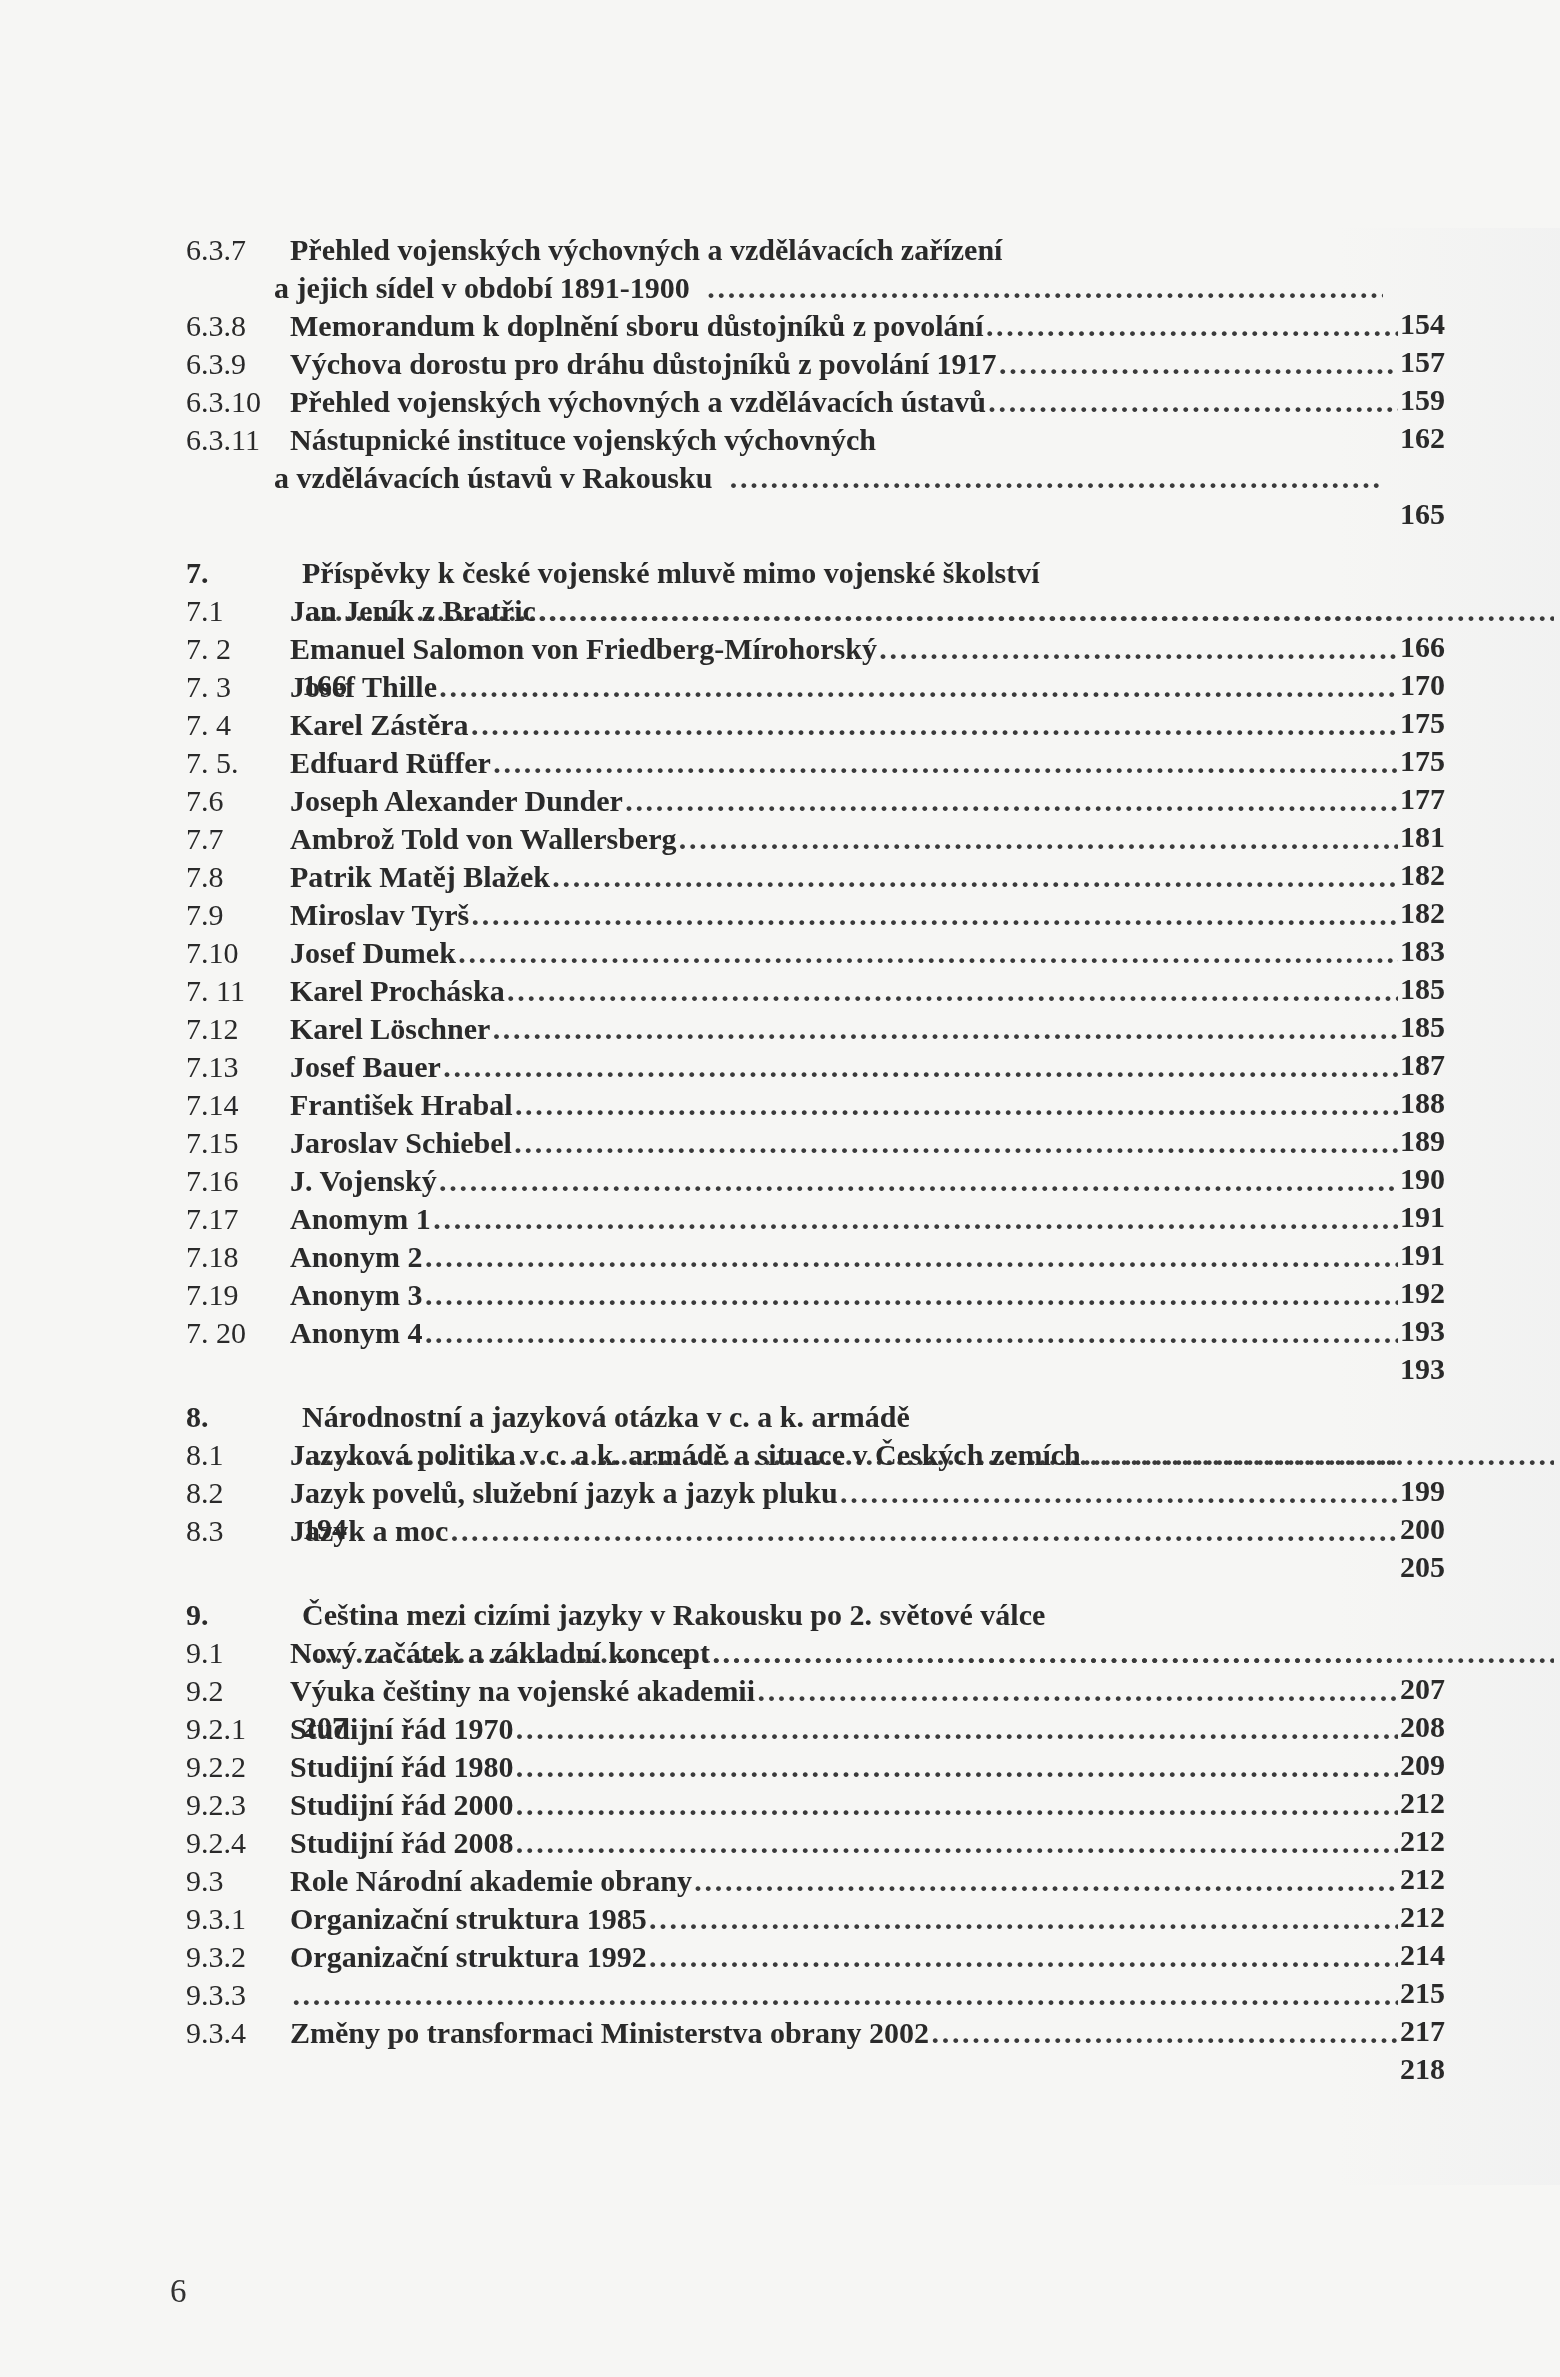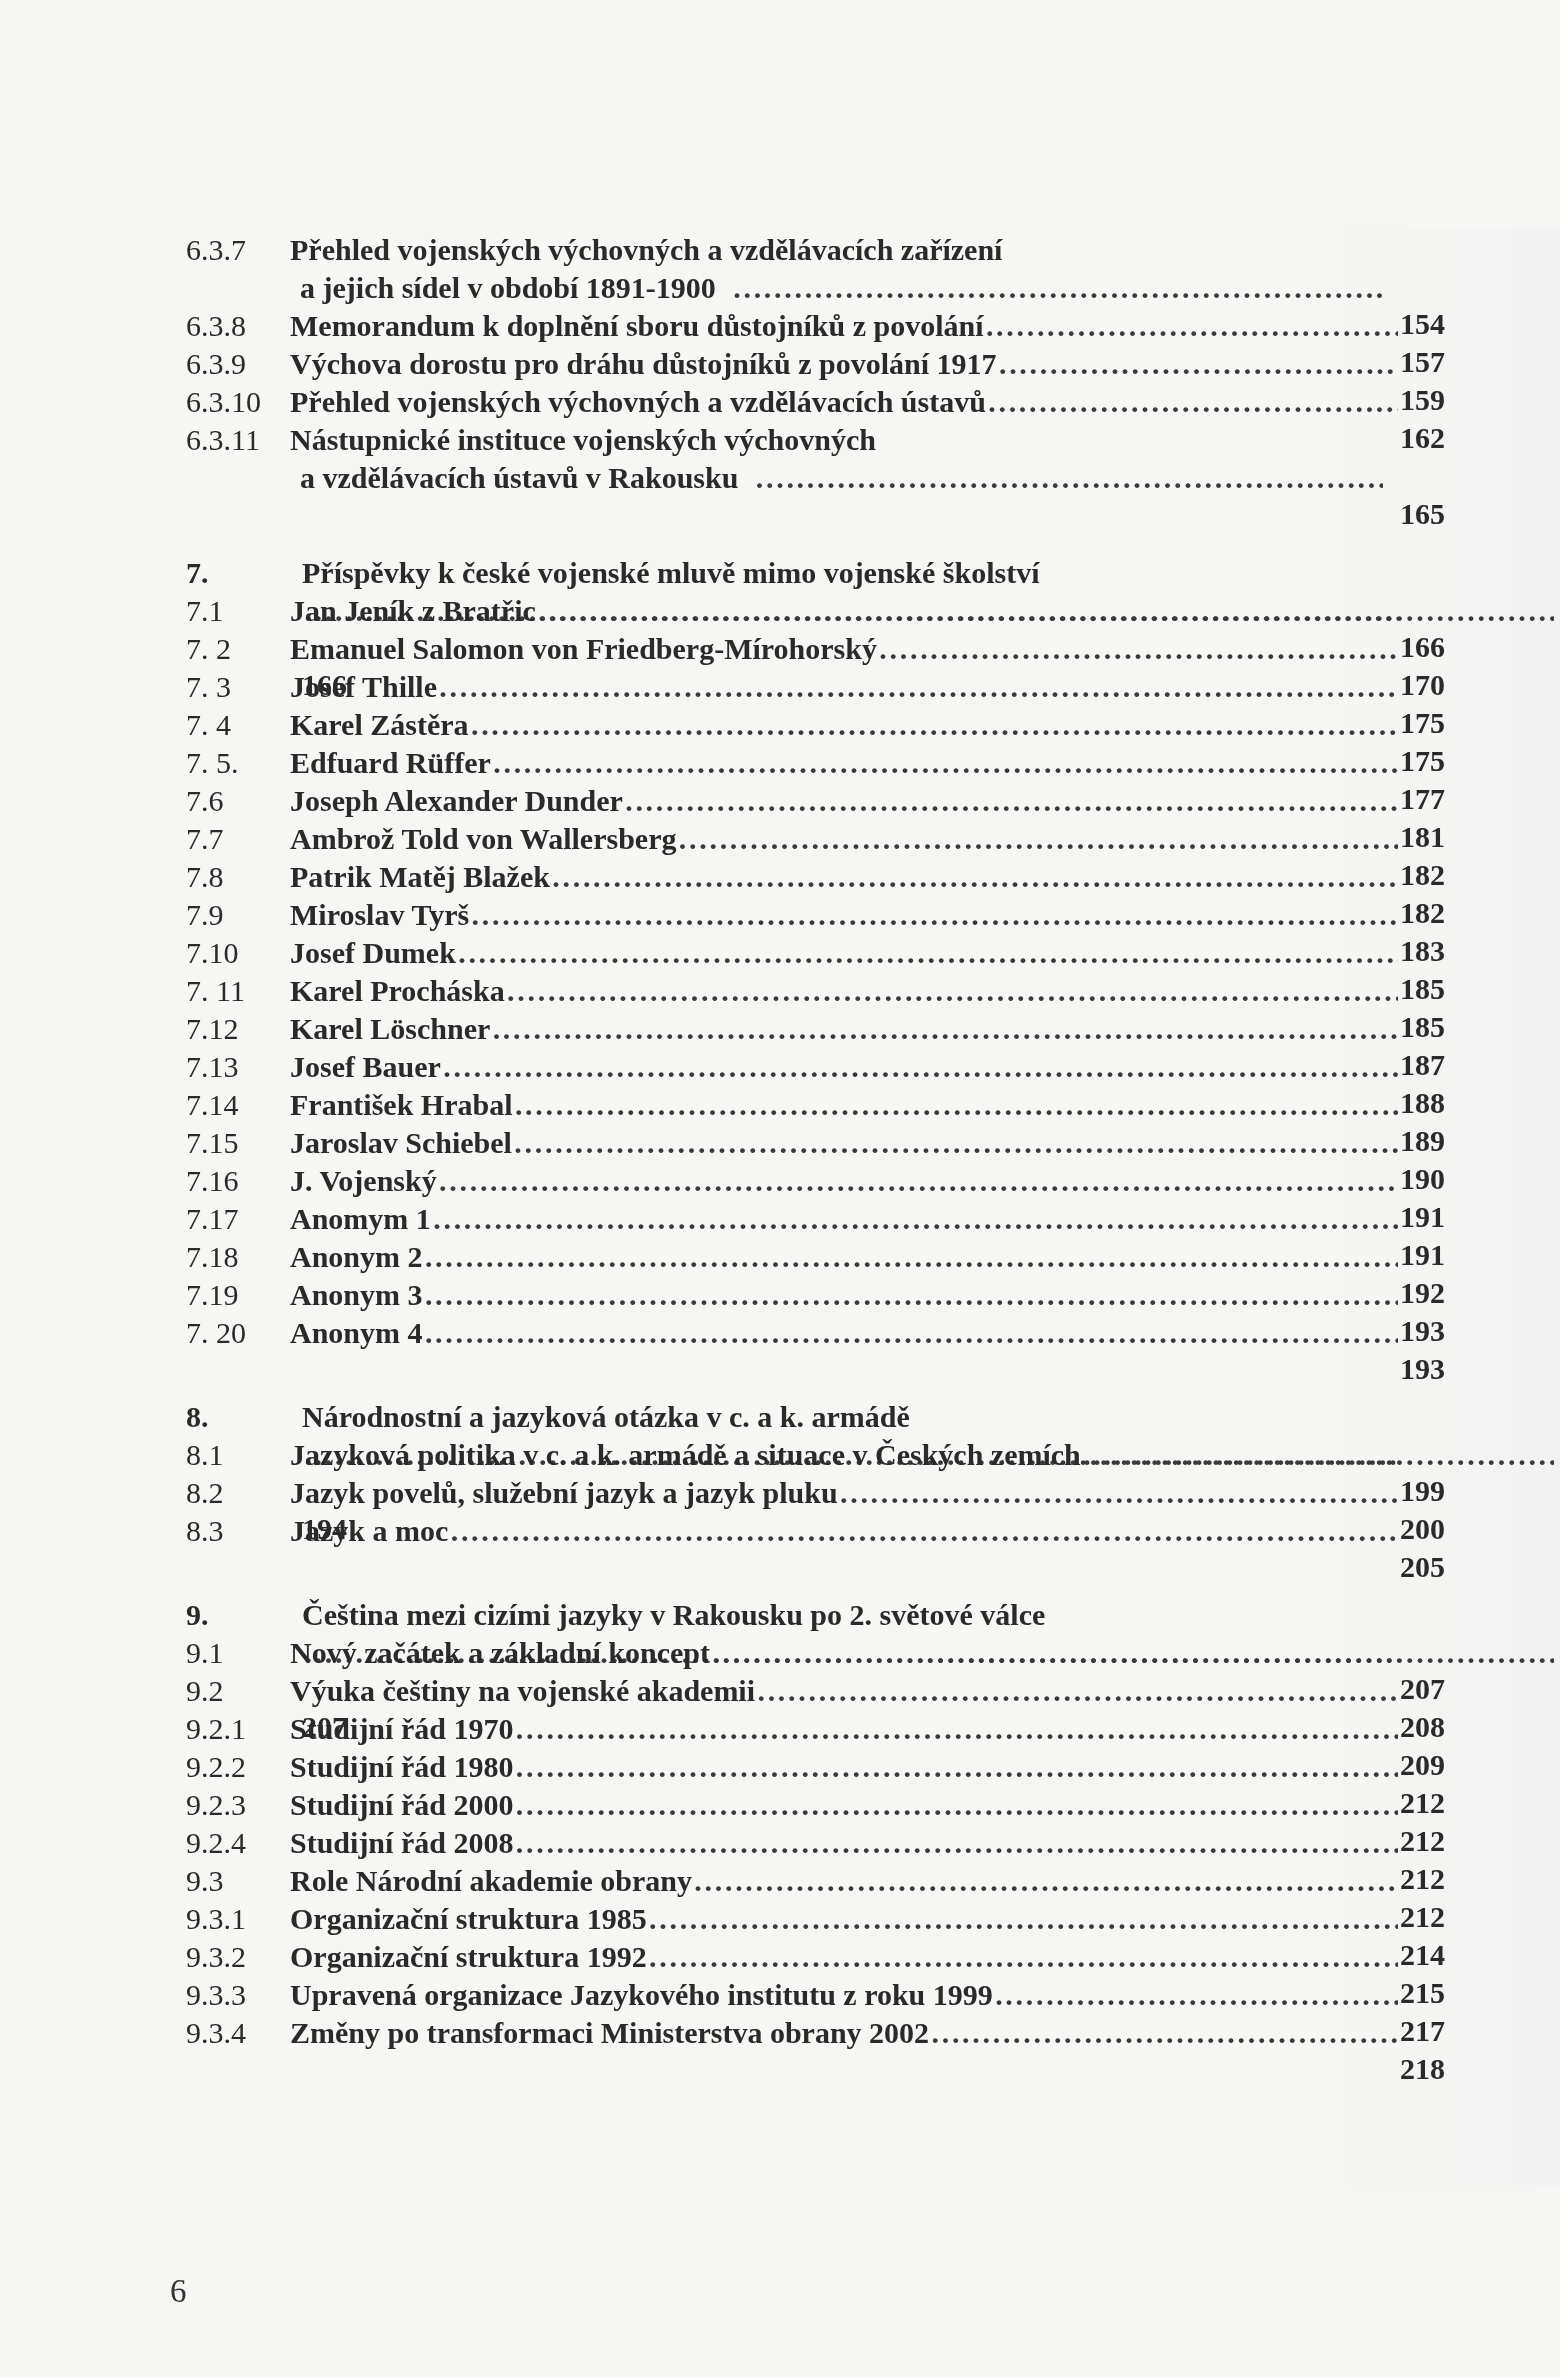--- a/index.html
+++ b/index.html
@@ -28,21 +28,21 @@
   .row .title { flex: 0 0 auto; }
   .row .dots {
     flex: 1 1 auto; overflow: hidden; margin: 0 2.4px;
     letter-spacing: 2.4px; color: #3a3a3a;
   }
   .row .dots::before {
     content: ". . . . . . . . . . . . . . . . . . . . . . . . . . . . . . . . . . . . . . . . . . . . . . . . . . . . . . . . . . . . . . . . . . . . . . . . . . . . . . . . . . . . . . . . . . . . . . . . . . . . . . . . . . . . . . . . . . . . . . . . . . .";
     letter-spacing: -2.4px;
   }
   .row .pg { flex: 0 0 auto; text-align: right; margin-top: 36px; }
-  .row.cont .body { left: 114px; gap: 15px; }
+  .row.cont .body { left: 88px; gap: 15px; }
   .row.chapter { font-weight: bold; }
   .row.chapter .body { left: 116px; flex-direction: column; }
   .row.chapter .num { font-weight: bold; }
   .row.nodots .dots { visibility: hidden; }
   .gap { height: 46px; }
   .gap-lg { height: 57px; }
   .folio {
     position: absolute; left: 170px; top: 2273px;
     font-size: 33px; color: #333;
   }
@@ -393,21 +393,20 @@
         <span class="num">9.3.2</span>
         <span class="body">
           <span class="title">Organizační struktura 1992</span>
           <span class="dots"></span>
           <span class="pg">215</span>
         </span>
       </div>
       <div class="row ">
         <span class="num">9.3.3</span>
         <span class="body">
-          <span class="title">Upravená organizace Jazykového institutu z roku 1999</span>
           <span class="dots"></span>
           <span class="pg">217</span>
         </span>
       </div>
       <div class="row ">
         <span class="num">9.3.4</span>
         <span class="body">
           <span class="title">Změny po transformaci Ministerstva obrany 2002</span>
           <span class="dots"></span>
           <span class="pg">218</span>

